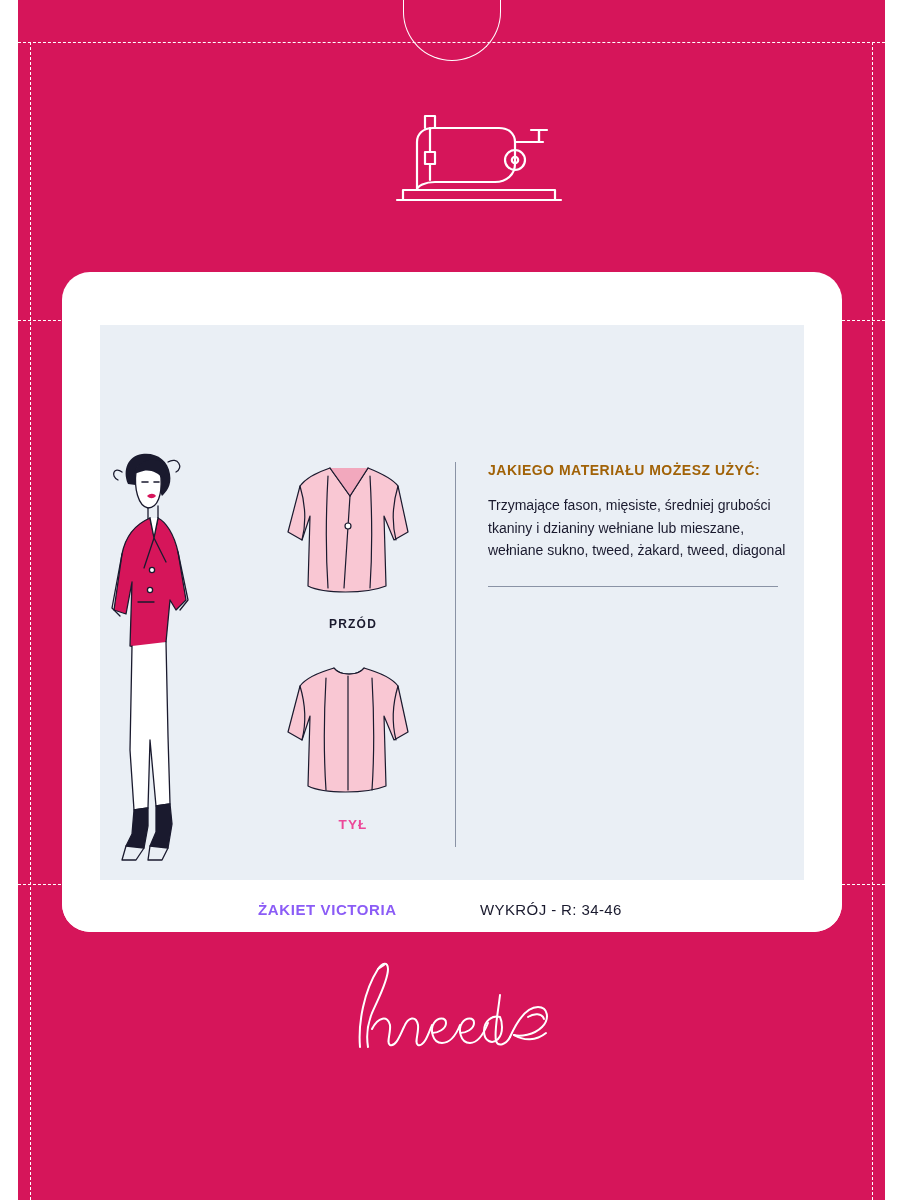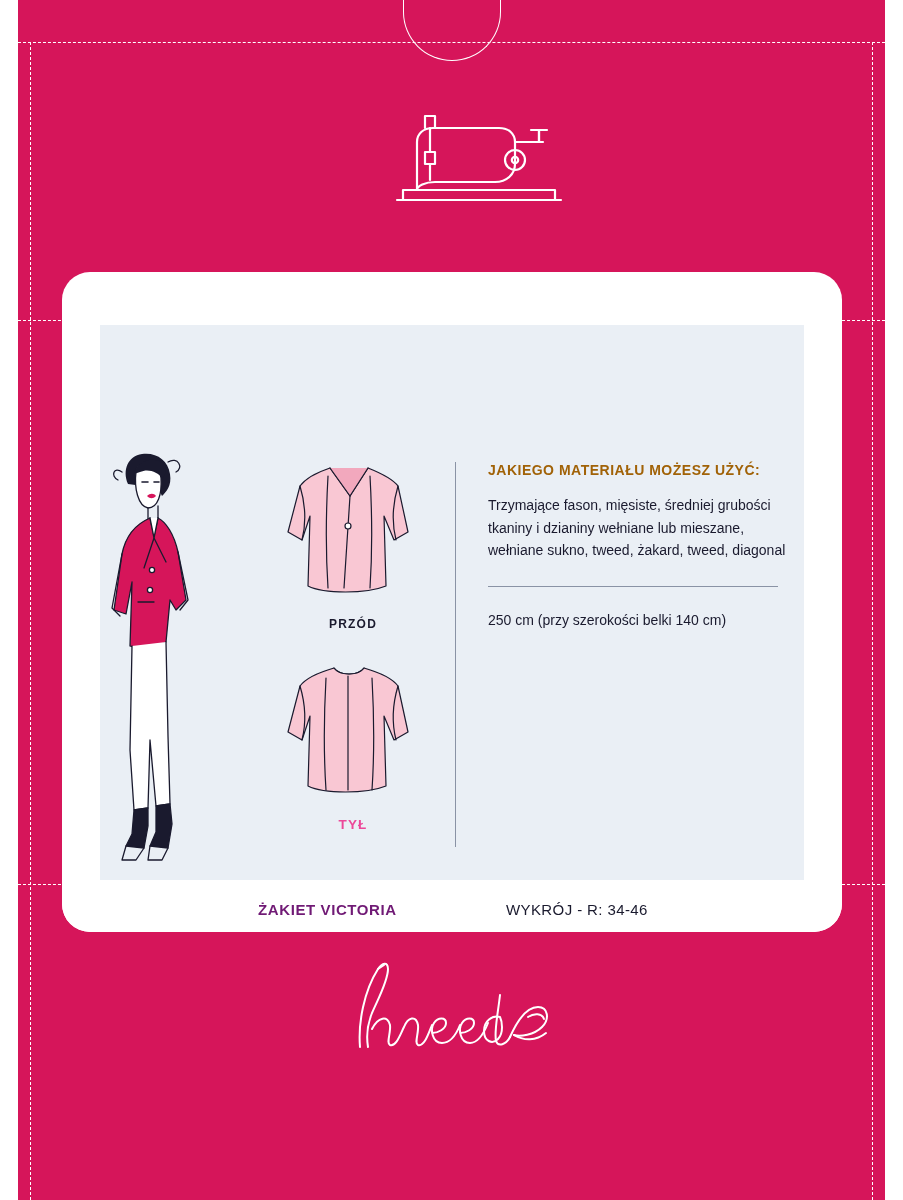--- a/index.html
+++ b/index.html
@@ -103,30 +103,29 @@
     background: #ffffff;
     border-radius: 0 0 28px 28px;
   }
   .footer-title {
     position: absolute;
     left: 258px;
     top: 901px;
     font-size: 15px;
     font-weight: bold;
     letter-spacing: 0.6px;
-    color: #701a75;
+    color: #8b5cf6;
   }
   .footer-sizes {
     position: absolute;
     left: 480px;
     top: 901px;
     font-size: 15px;
     letter-spacing: 0.4px;
     color: #1a1a2e;
-    margin-left: 26px;
   }
 
   
   .fashion-figure {
     position: absolute;
     left: 92px;
     top: 450px;
     width: 130px;
     height: 420px;
   }
@@ -328,21 +327,20 @@
     </svg>
   </div>
   <div class="label-back">TYŁ</div>
 
   <div class="v-divider"></div>
 
   <div class="info-panel">
     <p class="info-heading">JAKIEGO MATERIAŁU MOŻESZ UŻYĆ:</p>
     <p class="info-body">Trzymające fason, mięsiste, średniej grubości tkaniny i dzianiny wełniane lub mieszane, wełniane sukno, tweed, żakard, tweed, diagonal</p>
     <div class="h-divider"></div>
-    <p class="info-body">250 cm (przy szerokości belki 140 cm)</p>
   </div>
 
   <div class="card-footer"></div>
   <div class="footer-title">ŻAKIET VICTORIA</div>
   <div class="footer-sizes">WYKRÓJ - R: 34-46</div>
 
   <div class="brand-logo">
     <svg viewBox="0 0 230 105" width="230" height="105" fill="none" stroke="#ffffff" stroke-width="2" stroke-linecap="round" stroke-linejoin="round">
 
       <path d="M22 92 C20 68 26 36 40 14 C44 8 50 6 50 14 C50 26 40 44 34 58 C30 68 28 80 30 92"></path>

